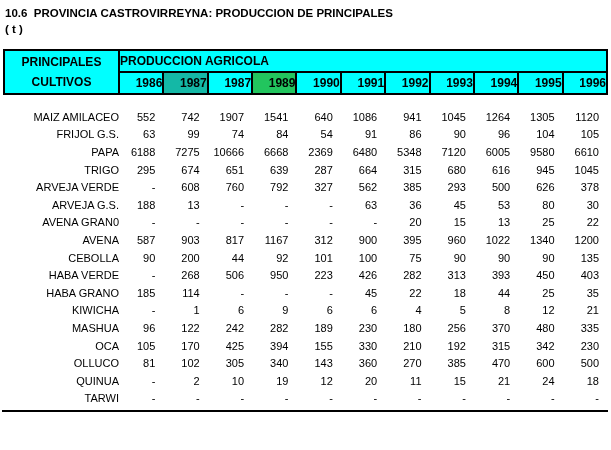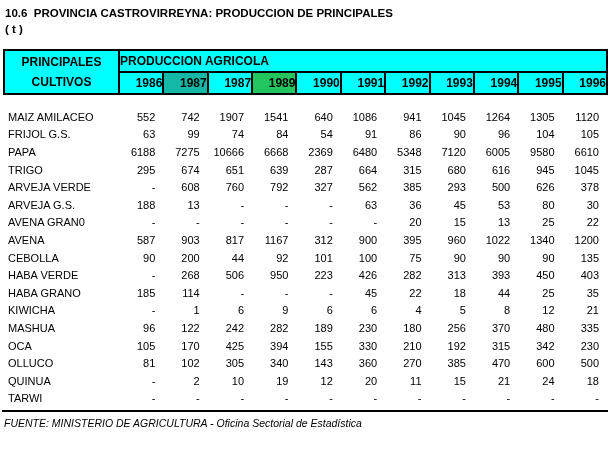--- a/index.html
+++ b/index.html
@@ -45,21 +45,21 @@
   tbody td {
     font-size: 11px;
     font-weight: normal;
     height: 17.6px;
     padding: 0;
     border: none;
     white-space: nowrap;
     overflow: hidden;
   }
   tbody tr:first-child td { padding-top: 13px; }
-  tbody td.row-label { text-align: left; padding-left: 4px; }
+  tbody td.row-label { text-align: right; padding-left: 4px; }
   tbody td.value-cell { text-align: right; padding-right: 8px; }
 
   .footer-rule {
     width: 606px;
     height: 0;
     border-top: 2px solid #000000;
     margin: 3px 0 0 2px;
   }
   .footer-text {
     font-style: italic;
@@ -351,15 +351,14 @@
           <td class="value-cell">-</td>
           <td class="value-cell">-</td>
           <td class="value-cell">-</td>
           <td class="value-cell">-</td>
           <td class="value-cell">-</td>
         </tr>
       </tbody>
   </table>
 
   <div class="footer-rule"></div>
-  <div class="footer-text">FUENTE: MINISTERIO DE AGRICULTURA - Oficina Sectorial de Estadística</div>
 
 </div>
 
 </body></html>

